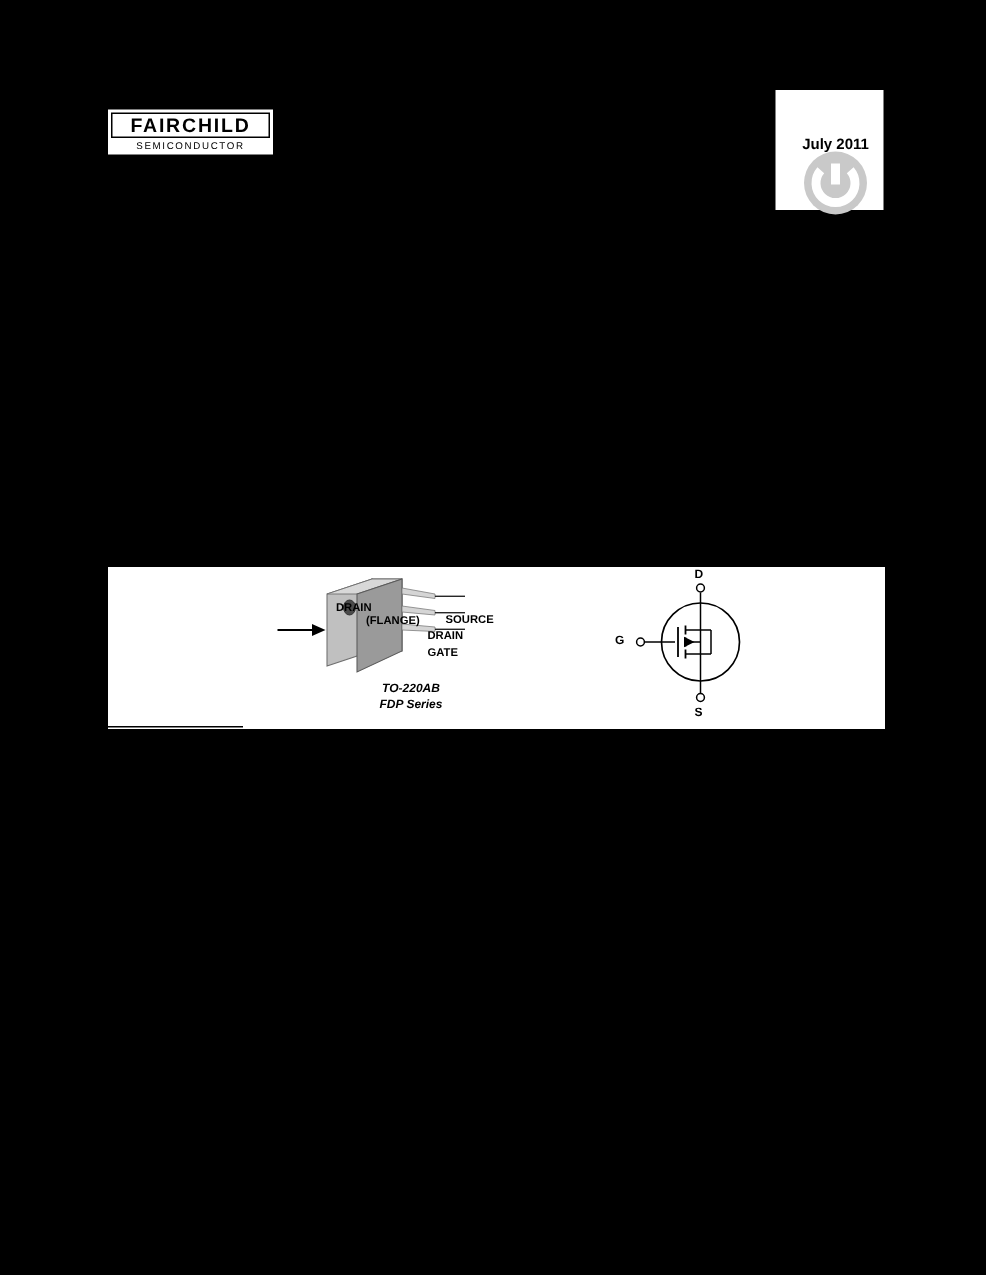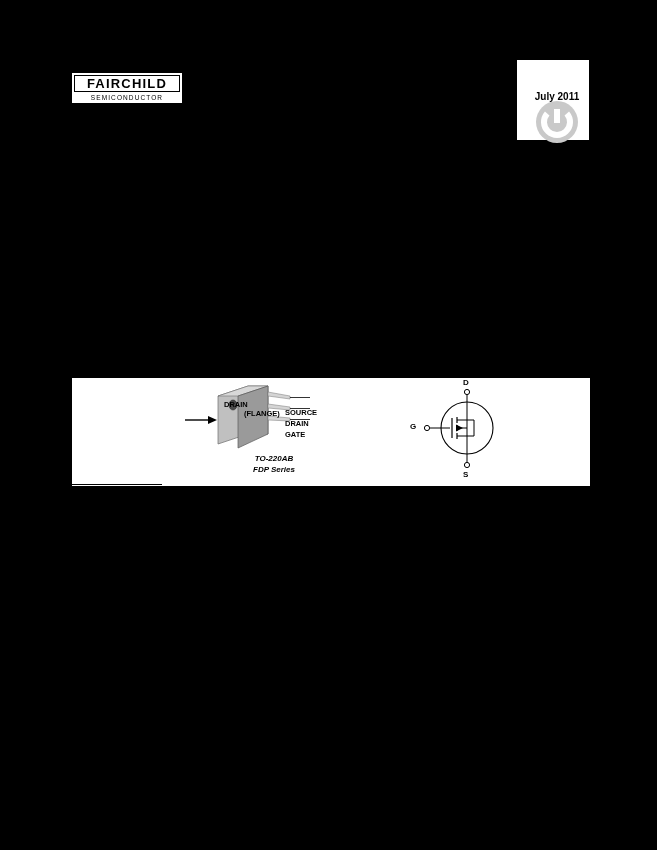--- a/index.html
+++ b/index.html
@@ -194,21 +194,21 @@
 
       <line x1="402" y1="42" x2="402" y2="58"></line>
       <line x1="395" y1="42" x2="402" y2="42"></line>
       <line x1="395" y1="58" x2="402" y2="58"></line>
     </g>
   </svg>
 
   <div class="dlabel" style="left:152px; top:22px;">DRAIN</div>
   <div class="dlabel" style="left:148px; top:31px;margin-left:24px;">(FLANGE)</div>
 
-  <div class="dlabel" style="left:213px; top:30px;">SOURCE</div>
+  <div class="dlabel" style="left:225px; top:30px;">SOURCE</div>
   <div class="dlabel" style="left:213px; top:41px;">DRAIN</div>
   <div class="dlabel" style="left:213px; top:52px;">GATE</div>
 
   <div class="pkg-name" style="left:152px; top:76px; width:100px;">TO-220AB</div>
   <div class="pkg-name" style="left:152px; top:87px; width:100px;text-align:center;">FDP Series</div>
 
   <div class="schem-label" style="left:391px; top:0px;">D</div>
   <div class="schem-label" style="left:338px; top:44px;">G</div>
   <div class="schem-label" style="left:391px; top:92px;">S</div>
 

